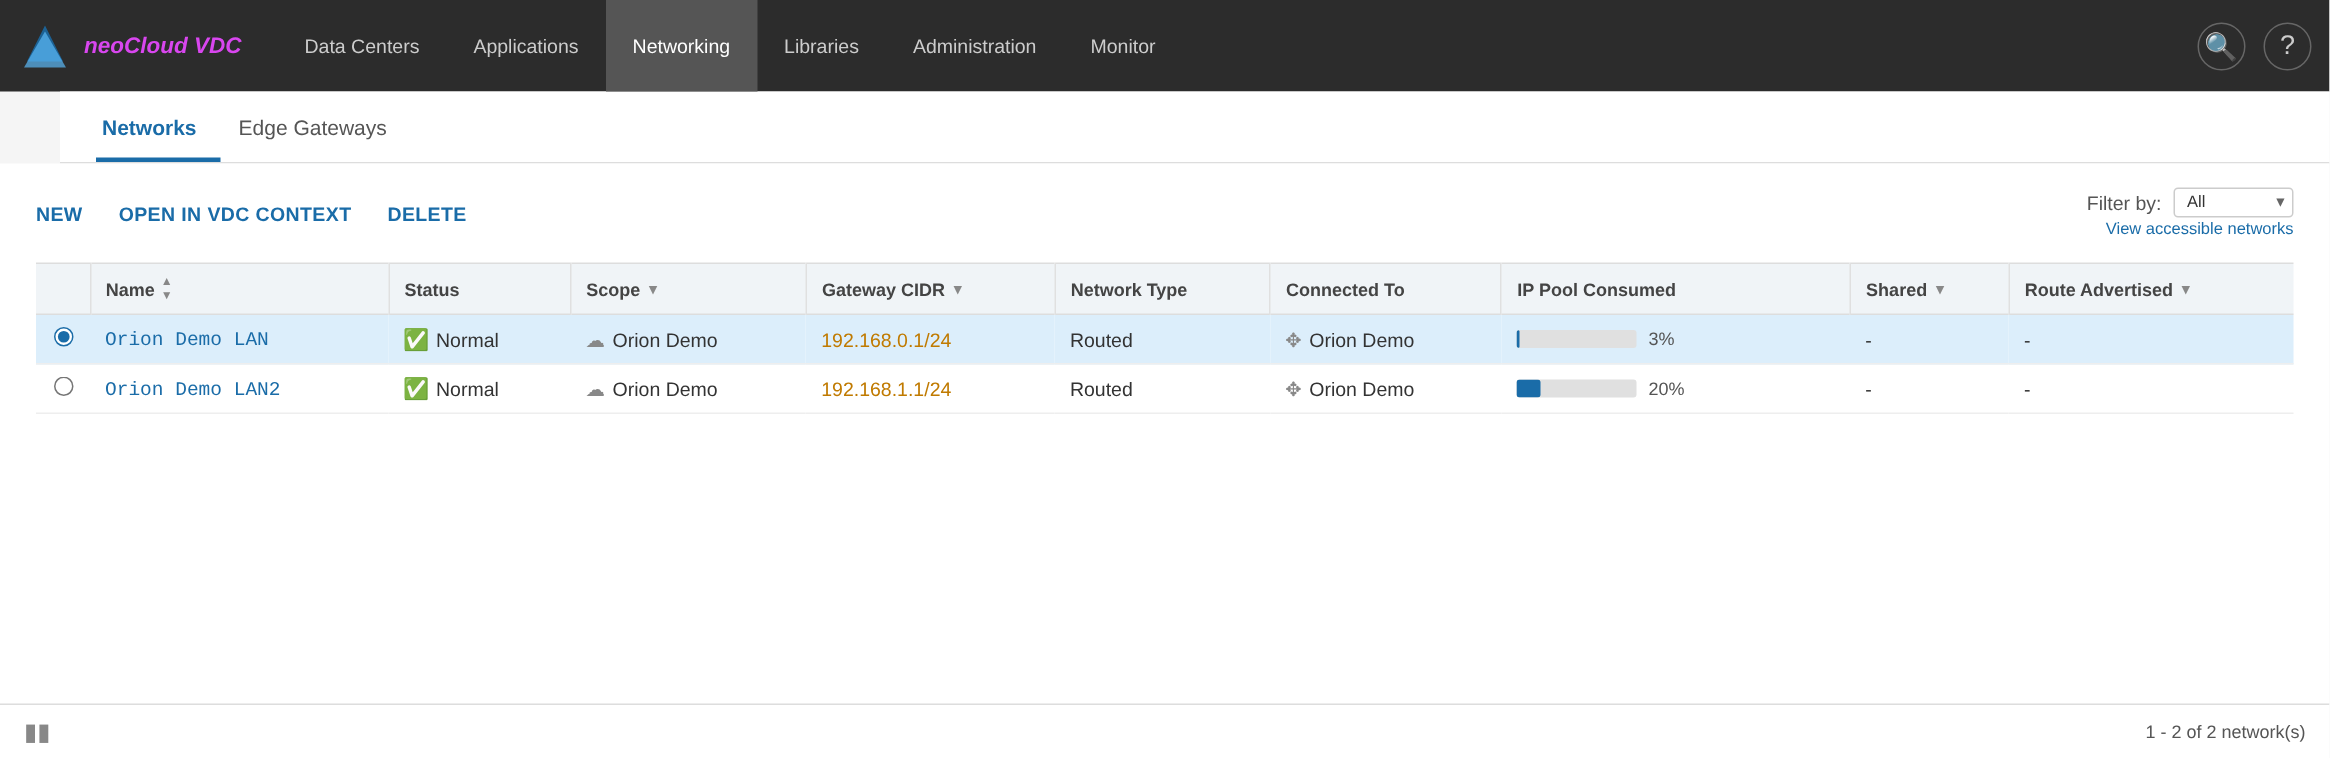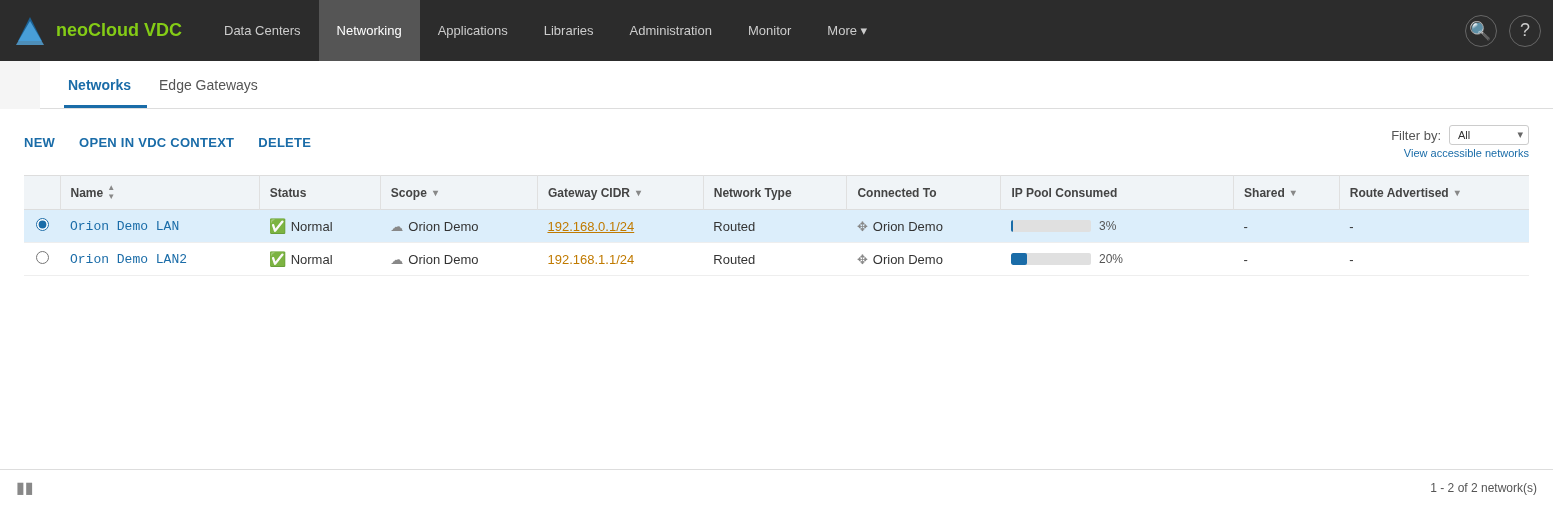--- a/index.html
+++ b/index.html
@@ -13,21 +13,21 @@
       height: 61px;
       padding: 0 12px;
     }
     .topnav-logo {
       display: flex; align-items: center; gap: 8px; margin-right: 24px;
     }
     .topnav-logo-icon {
       width: 36px; height: 36px;
     }
     .topnav-logo-text {
-      color: #84cc16; font-size: 18px; font-weight: bold; white-space: nowrap;
+      color: #d946ef; font-size: 15px; font-weight: bold; white-space: nowrap; font-style: italic;
     }
     .topnav-links {
       display: flex; align-items: center; flex: 1; height: 100%;
     }
     .topnav-link {
       color: #ccc; font-size: 13px; padding: 0 18px; height: 100%; display: flex; align-items: center; cursor: pointer; white-space: nowrap; text-decoration: none;
     }
     .topnav-link.active { background: #555; color: #fff; }
     .topnav-right {
       display: flex; align-items: center; gap: 12px; margin-left: auto;
@@ -128,26 +128,25 @@
 <nav class="topnav">
   <div class="topnav-logo">
     <svg class="topnav-logo-icon" viewBox="0 0 36 36">
       <polygon points="6,28 18,4 30,28" fill="#1a6ca8" opacity="0.85"></polygon>
       <polygon points="4,32 18,8 32,32" fill="#5bb8f5" opacity="0.7"></polygon>
     </svg>
     <span class="topnav-logo-text">neoCloud VDC</span>
   </div>
   <div class="topnav-links">
     <a class="topnav-link">Data Centers</a>
+    <a class="topnav-link">Applications</a>
     <a class="topnav-link active">Networking</a>
-    <a class="topnav-link">Applications</a>
     <a class="topnav-link">Libraries</a>
     <a class="topnav-link">Administration</a>
     <a class="topnav-link">Monitor</a>
-    <a class="topnav-link">More ▾</a>
   </div>
   <div class="topnav-right">
     <div class="topnav-icon-btn" title="Search">🔍</div>
     <div class="topnav-icon-btn" title="Help">?</div>
   </div>
 </nav>
 
 <div class="subtabs">
   <div class="subtab active">Networks</div>
   <div class="subtab">Edge Gateways</div>
@@ -244,21 +243,21 @@
                 <span class="status-icon">✅</span>
                 <span>Normal</span>
               </div>
             </td>
             <td>
               <div class="scope-cell">
                 <span class="scope-icon">☁</span>
                 <span>Orion Demo</span>
               </div>
             </td>
-            <td style="color: rgb(192, 122, 0); text-decoration: underline;">192.168.0.1/24</td>
+            <td style="color: rgb(192, 122, 0);">192.168.0.1/24</td>
             <td>Routed</td>
             <td>
               <div class="connected-cell">
                 <span class="connected-icon">✥</span>
                 <span>Orion Demo</span>
               </div>
             </td>
             <td>
               <div class="ip-pool-cell">
                 <div class="ip-bar-bg">

